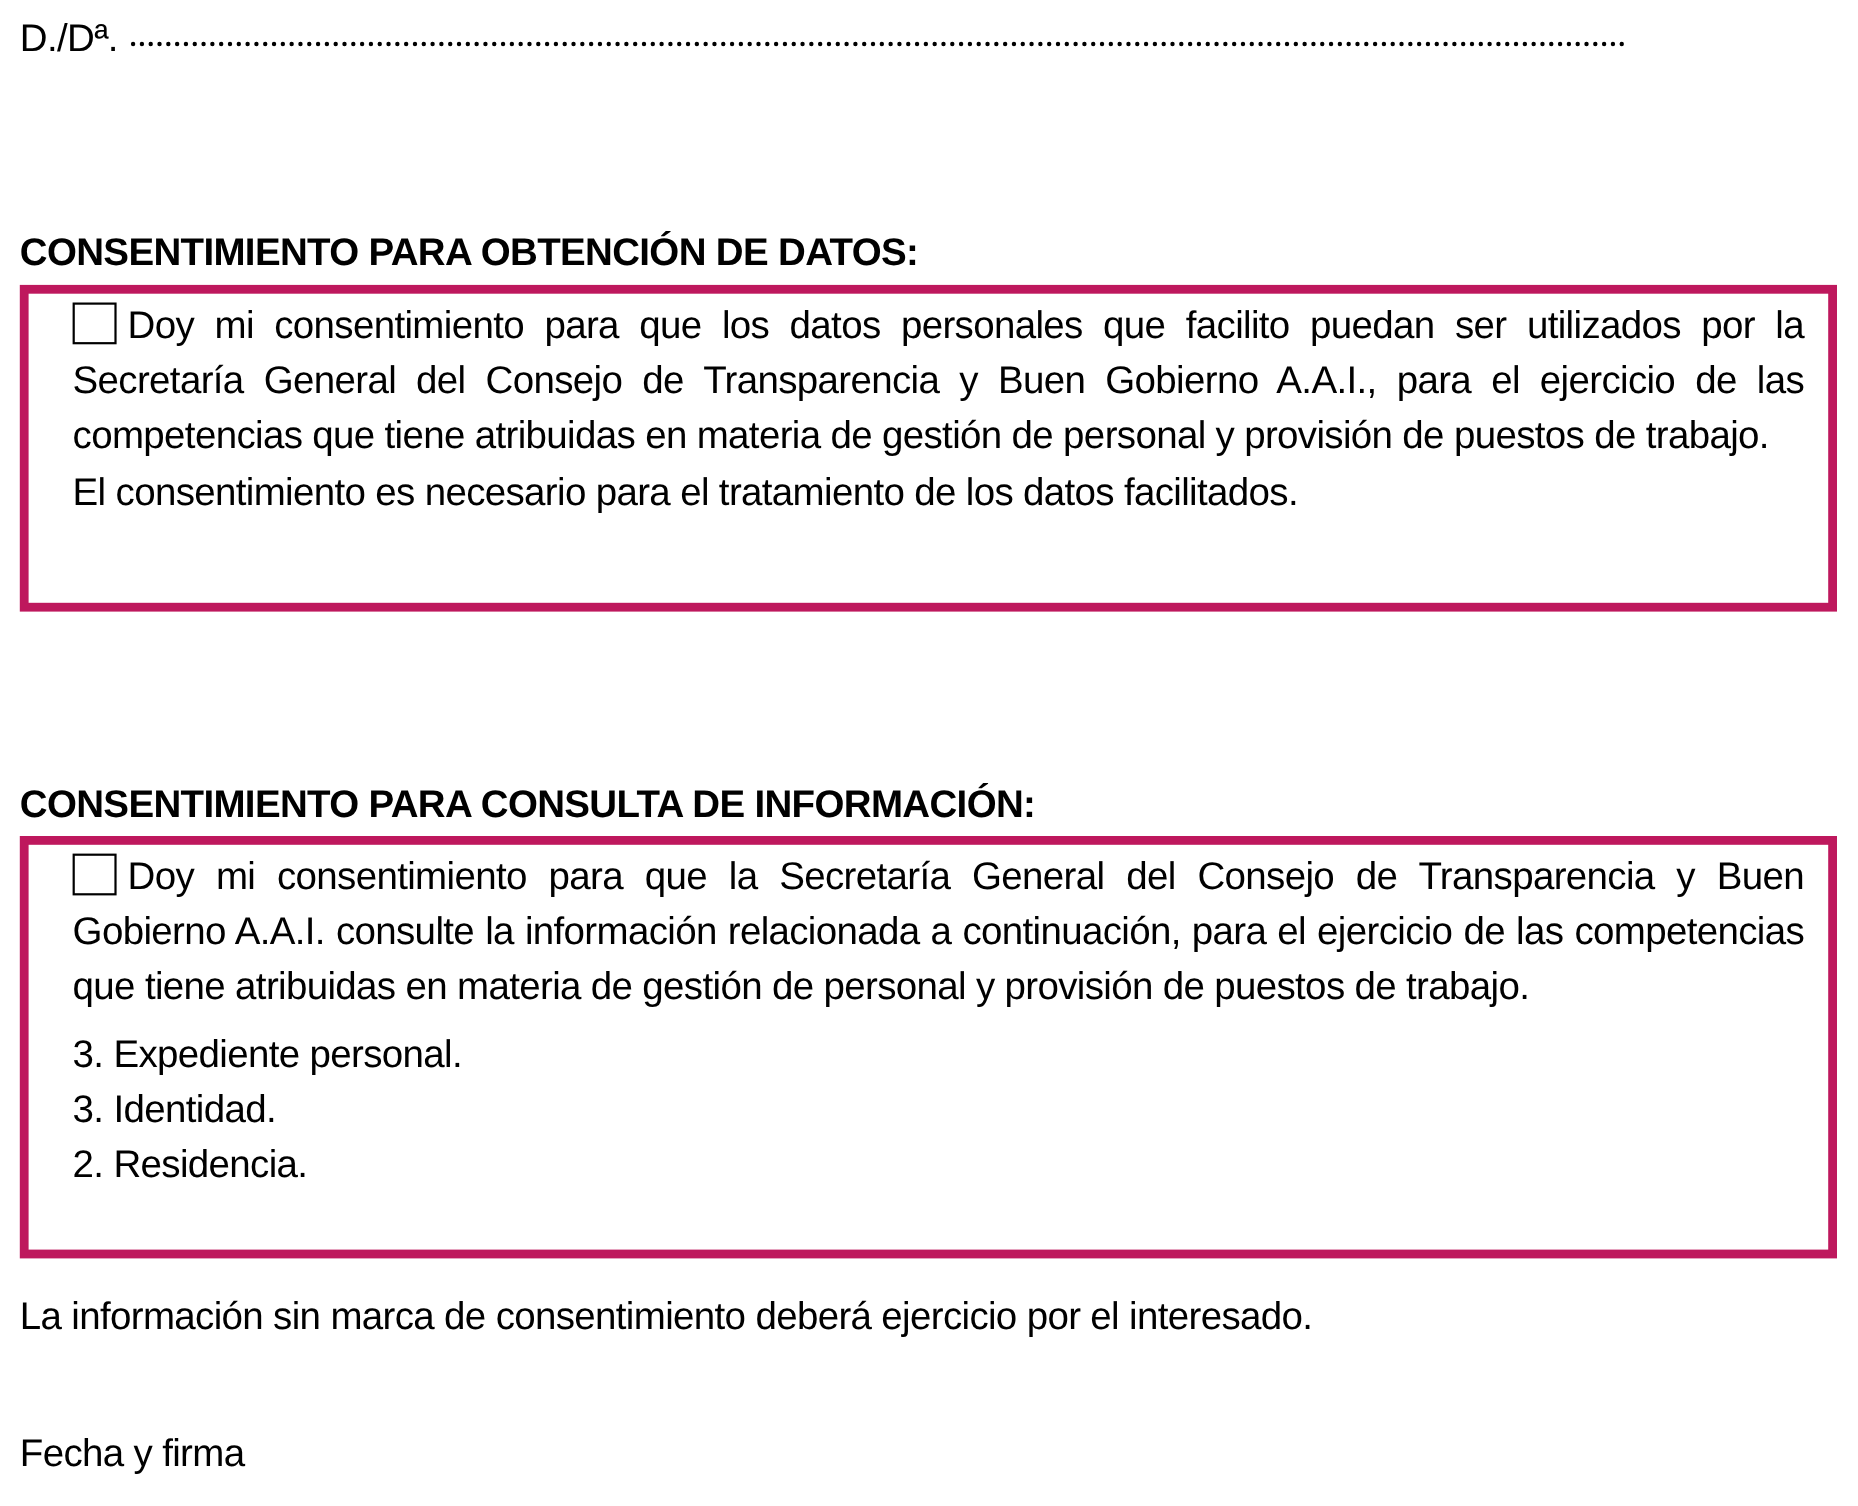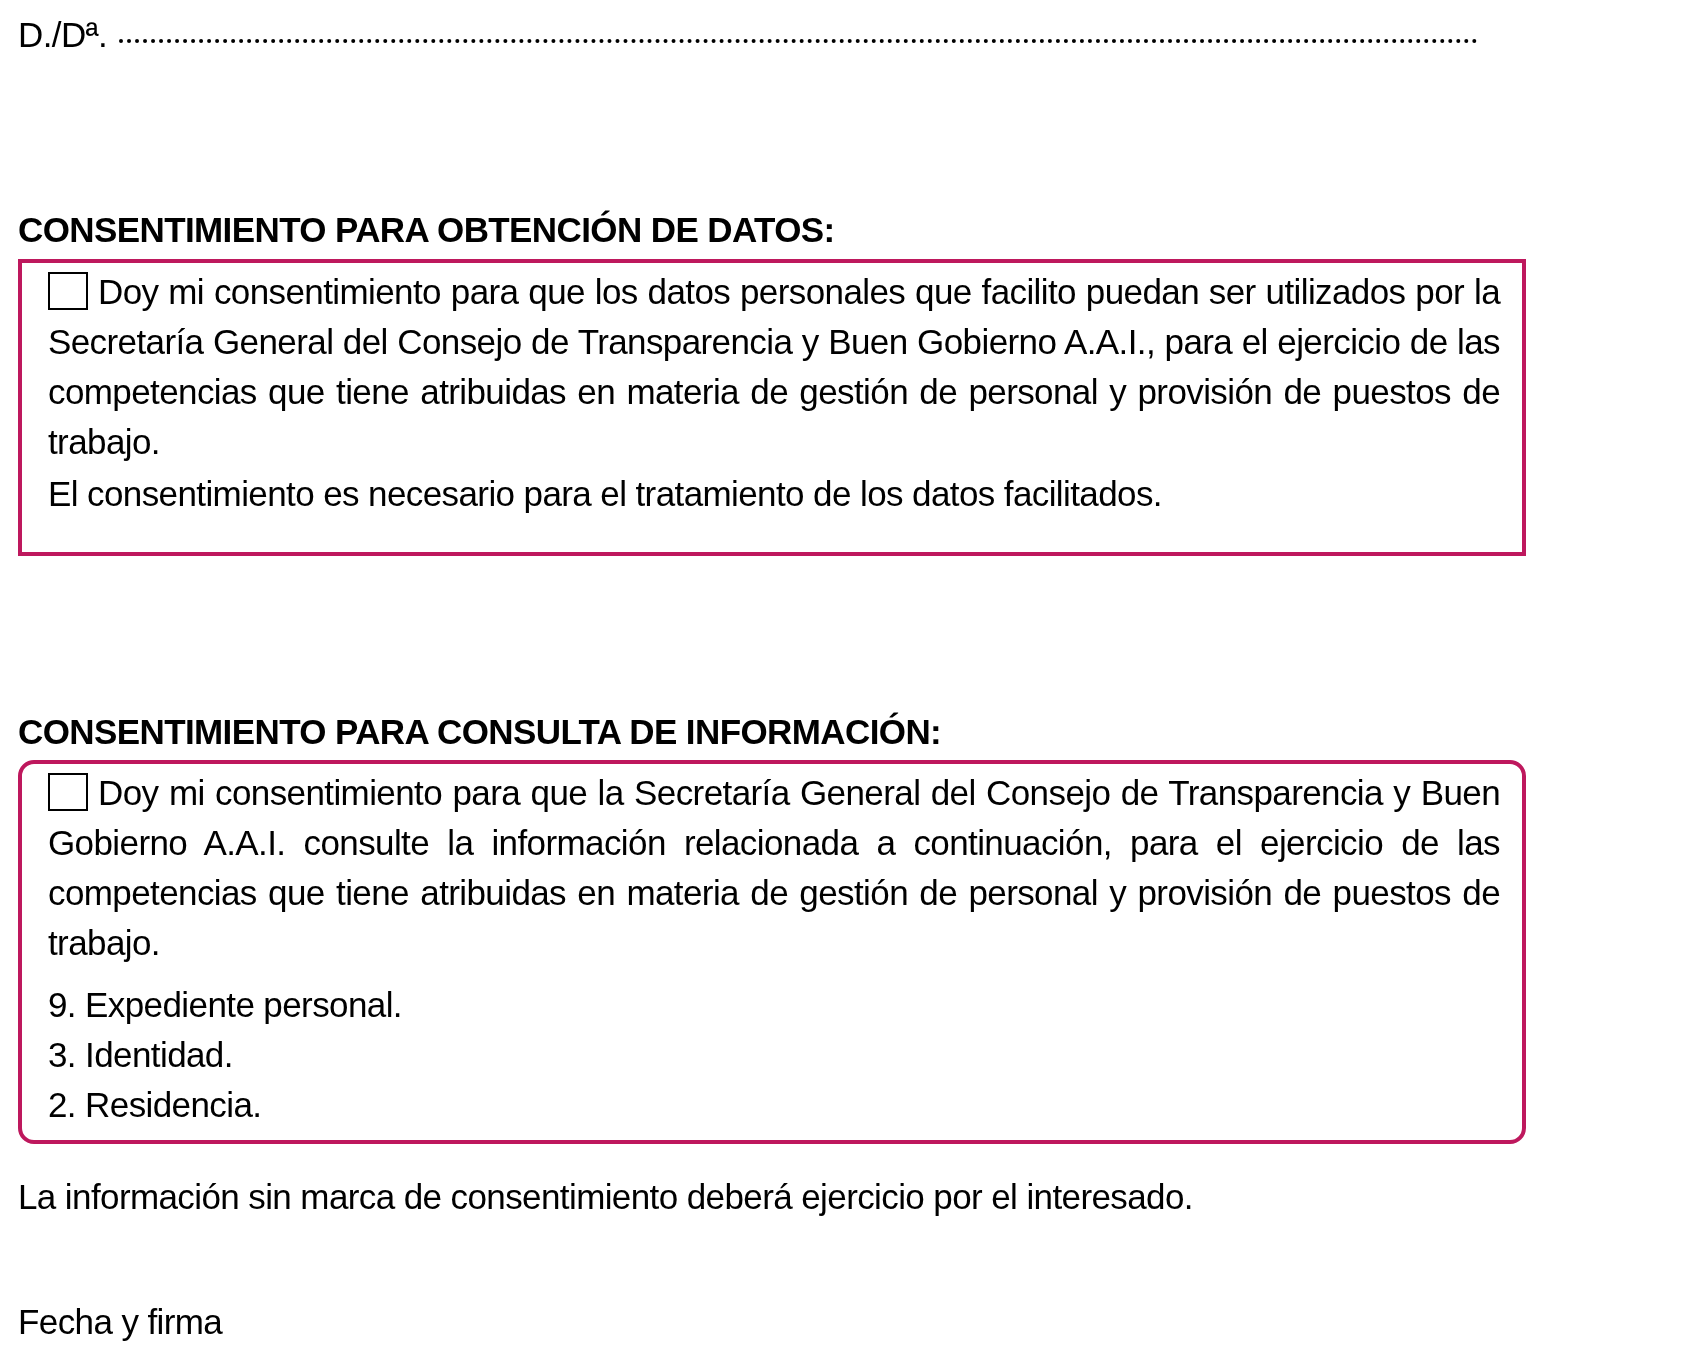--- a/index.html
+++ b/index.html
@@ -45,24 +45,24 @@
       transform: translateY(-4px);
     }
     .heading {
       position: absolute;
       left: 18px;
       font-weight: bold;
     }
     .box {
       position: absolute;
       left: 18px;
-      width: 1508px;
-      border: 4px solid #be185d;
+      width: 1652px;
+      border: 8px solid #be185d;
       box-sizing: border-box;
-      padding: 4px 22px 6px 26px;
+      padding: 4px 22px 6px 40px;
     }
     .box p {
       margin: 0;
       text-align: justify;
       text-align-last: left;
       white-space: normal;
     }
     .box .para-gap {
       margin-top: 2px;
     }
@@ -108,24 +108,24 @@
 
   <div class="heading t" style="top:205px;">CONSENTIMIENTO PARA OBTENCIÓN DE DATOS:</div>
 
   <div class="box t" style="top:259px; height:297px;">
     <p><span class="checkbox"></span><span>Doy mi consentimiento para que los datos personales que facilito puedan ser utilizados por la Secretaría General del Consejo de Transparencia y Buen Gobierno A.A.I., para el ejercicio de las competencias que tiene atribuidas en materia de gestión de personal y provisión de puestos de trabajo.</span></p>
     <p class="para-gap">El consentimiento es necesario para el tratamiento de los datos facilitados.</p>
   </div>
 
   <div class="heading t" style="top:707px;">CONSENTIMIENTO PARA CONSULTA DE INFORMACIÓN:</div>
 
-  <div class="box t" style="top:760px; height:384px;border-radius:16px;">
+  <div class="box t" style="top:760px; height:384px;">
     <p><span class="checkbox"></span><span>Doy mi consentimiento para que la Secretaría General del Consejo de Transparencia y Buen Gobierno A.A.I. consulte la información relacionada a continuación, para el ejercicio de las competencias que tiene atribuidas en materia de gestión de personal y provisión de puestos de trabajo.</span></p>
     <ul class="list">
-      <li>9. Expediente personal.</li>
+      <li>3. Expediente personal.</li>
       <li>3. Identidad.</li>
       <li>2. Residencia.</li>
     </ul>
   </div>
 
   <div class="note t">La información sin marca de consentimiento deberá ejercicio por el interesado.</div>
 
   <div class="sign t">Fecha y firma</div>
 
 </div>

